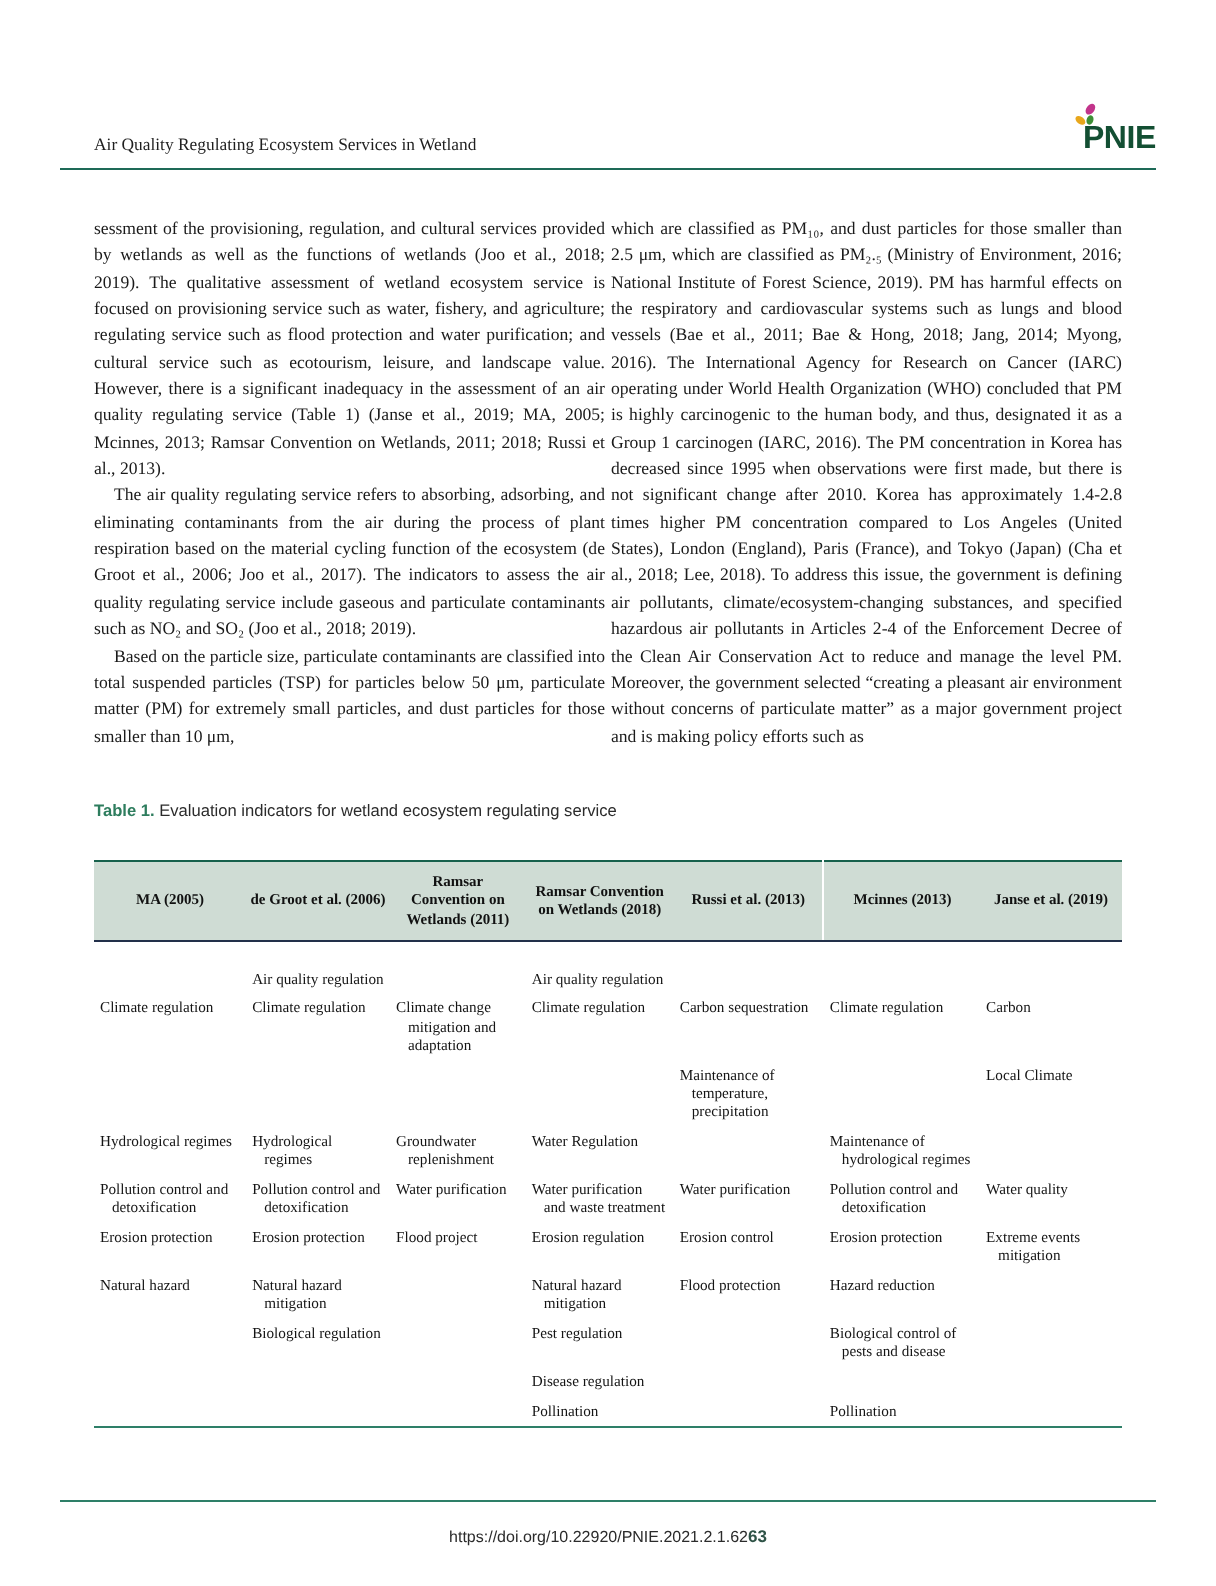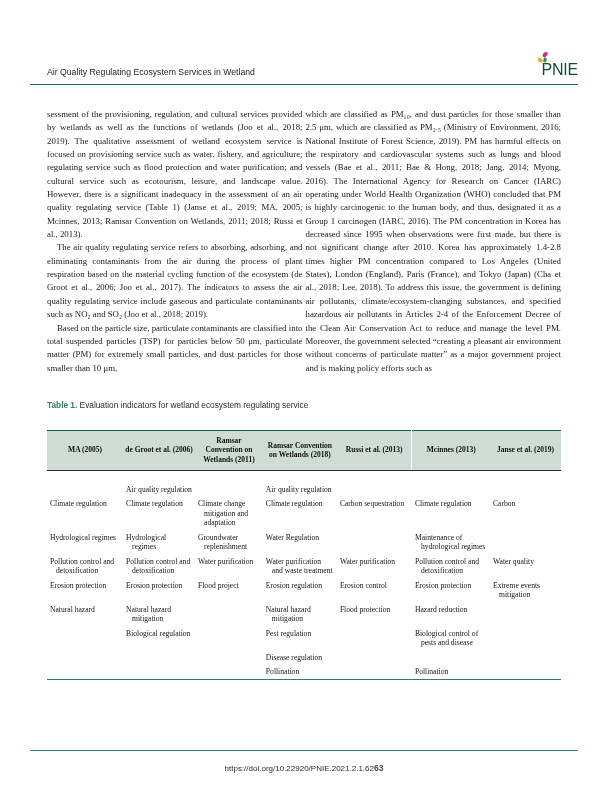--- a/index.html
+++ b/index.html
@@ -9,26 +9,26 @@
     background:#ffffff; color:#1c1c1c;
     font-family:"Liberation Serif","DejaVu Serif",serif;
   }
   
   .header {
     margin:0 30px; padding:24px 0 5px 0;
     border-bottom:1.6px solid #1e6a57;
     display:flex; justify-content:space-between; align-items:flex-end;
   }
   .running-title {
-    margin-left:17px; font-family:Liberation Sans, sans-serif;
+    margin-left:17px; font-family:Liberation Serif, serif;
     font-size:8.7px; color:#1f1f1f; padding-bottom:2px;margin-top:43px;
   }
   .logo { position:relative; padding-top:8px; }
   .logo-text {
-    font-family:"Liberation Sans",sans-serif; font-weight:normal;
+    font-family:"Liberation Sans",sans-serif; font-weight:bold;
     font-size:16px; letter-spacing:-0.2px; color:#134f33; line-height:16px;
   }
   .logo-ico { position:absolute; top:-2px; left:-5px; }
   
   .columns { display:flex; gap:3px; margin:23px 47px 0 47px; }
   .col { flex:1 1 0; font-size:8.8px; line-height:13.35px; text-align:justify; color:#1a1a1a; }
   .col p { margin:0; }
   .col p.indent { text-indent:10px; }
   
   .tablewrap { margin:25px 47px 0 47px; }
@@ -131,20 +131,29 @@
         <tr>
           <td>Climate regulation</td>
           <td>Climate regulation</td>
           <td>Climate change mitigation and adaptation</td>
           <td>Climate regulation</td>
           <td>Carbon sequestration</td>
           <td>Climate regulation</td>
           <td>Carbon</td>
         </tr>
         <tr>
+          <td></td>
+          <td></td>
+          <td></td>
+          <td></td>
+          <td>Maintenance of temperature, precipitation</td>
+          <td></td>
+          <td>Local Climate</td>
+        </tr>
+        <tr>
           <td>Hydrological regimes</td>
           <td>Hydrological regimes</td>
           <td>Groundwater replenishment</td>
           <td>Water Regulation</td>
           <td></td>
           <td>Maintenance of hydrological regimes</td>
           <td></td>
         </tr>
         <tr>
           <td>Pollution control and detoxification</td>

